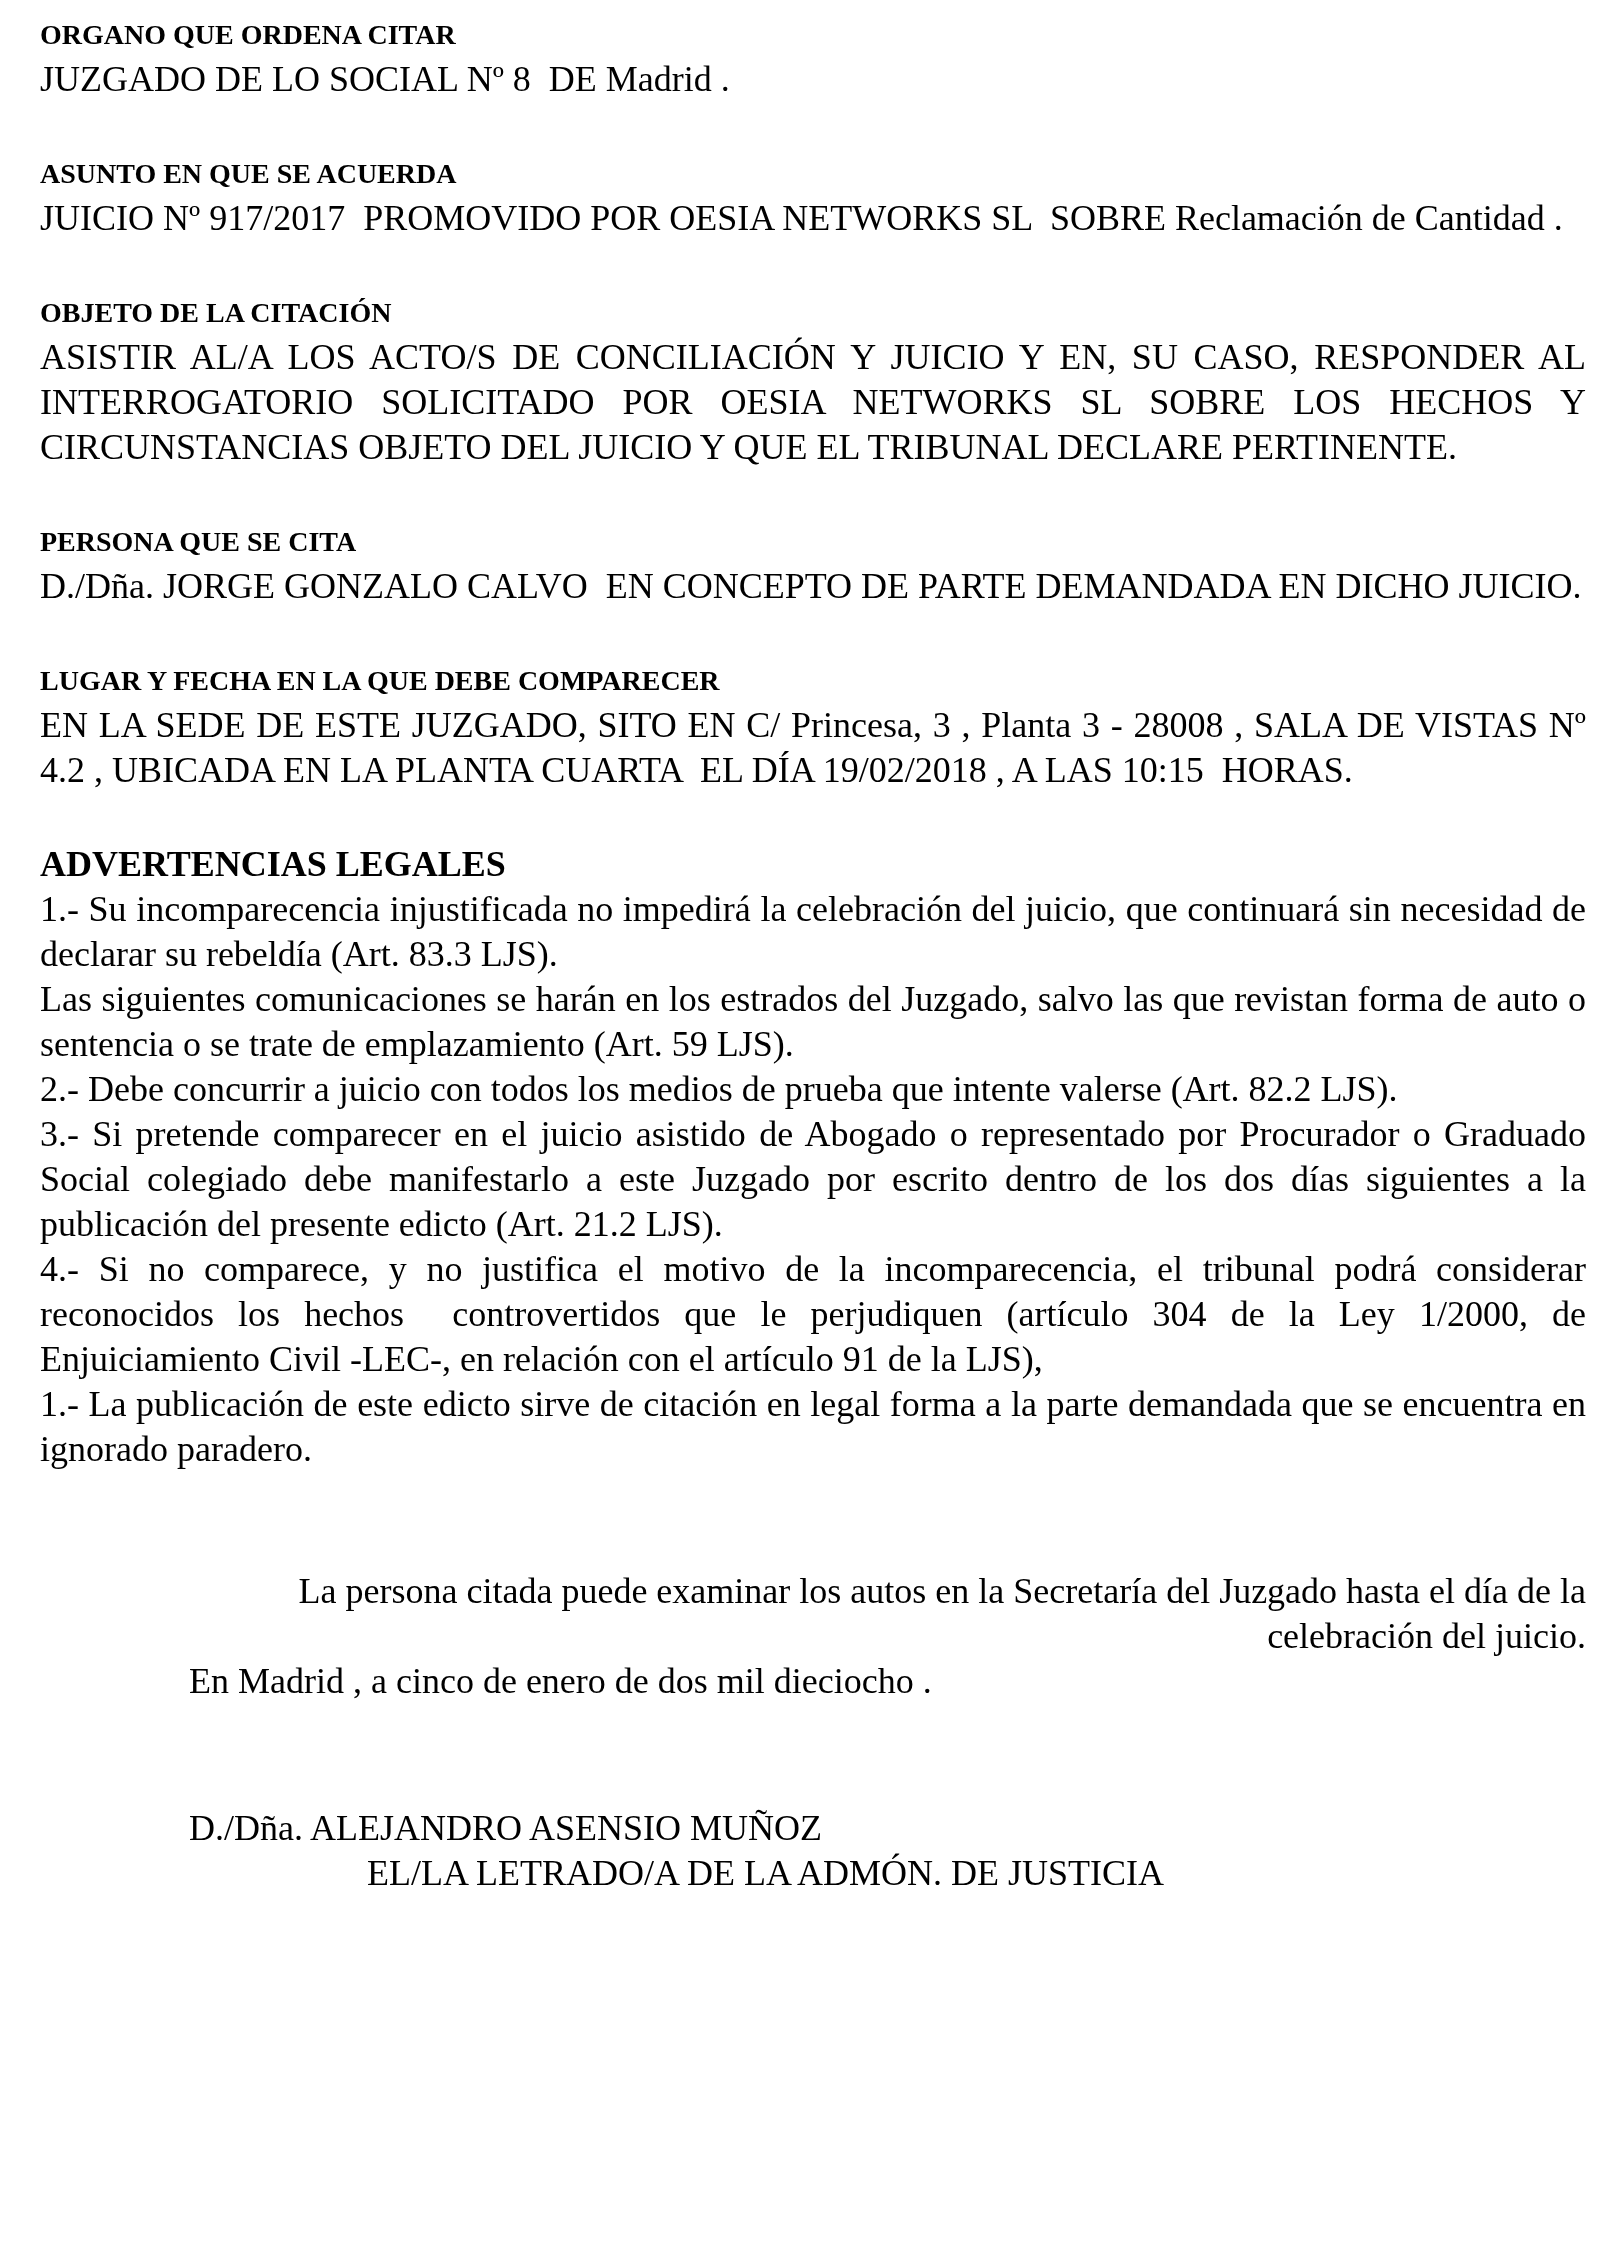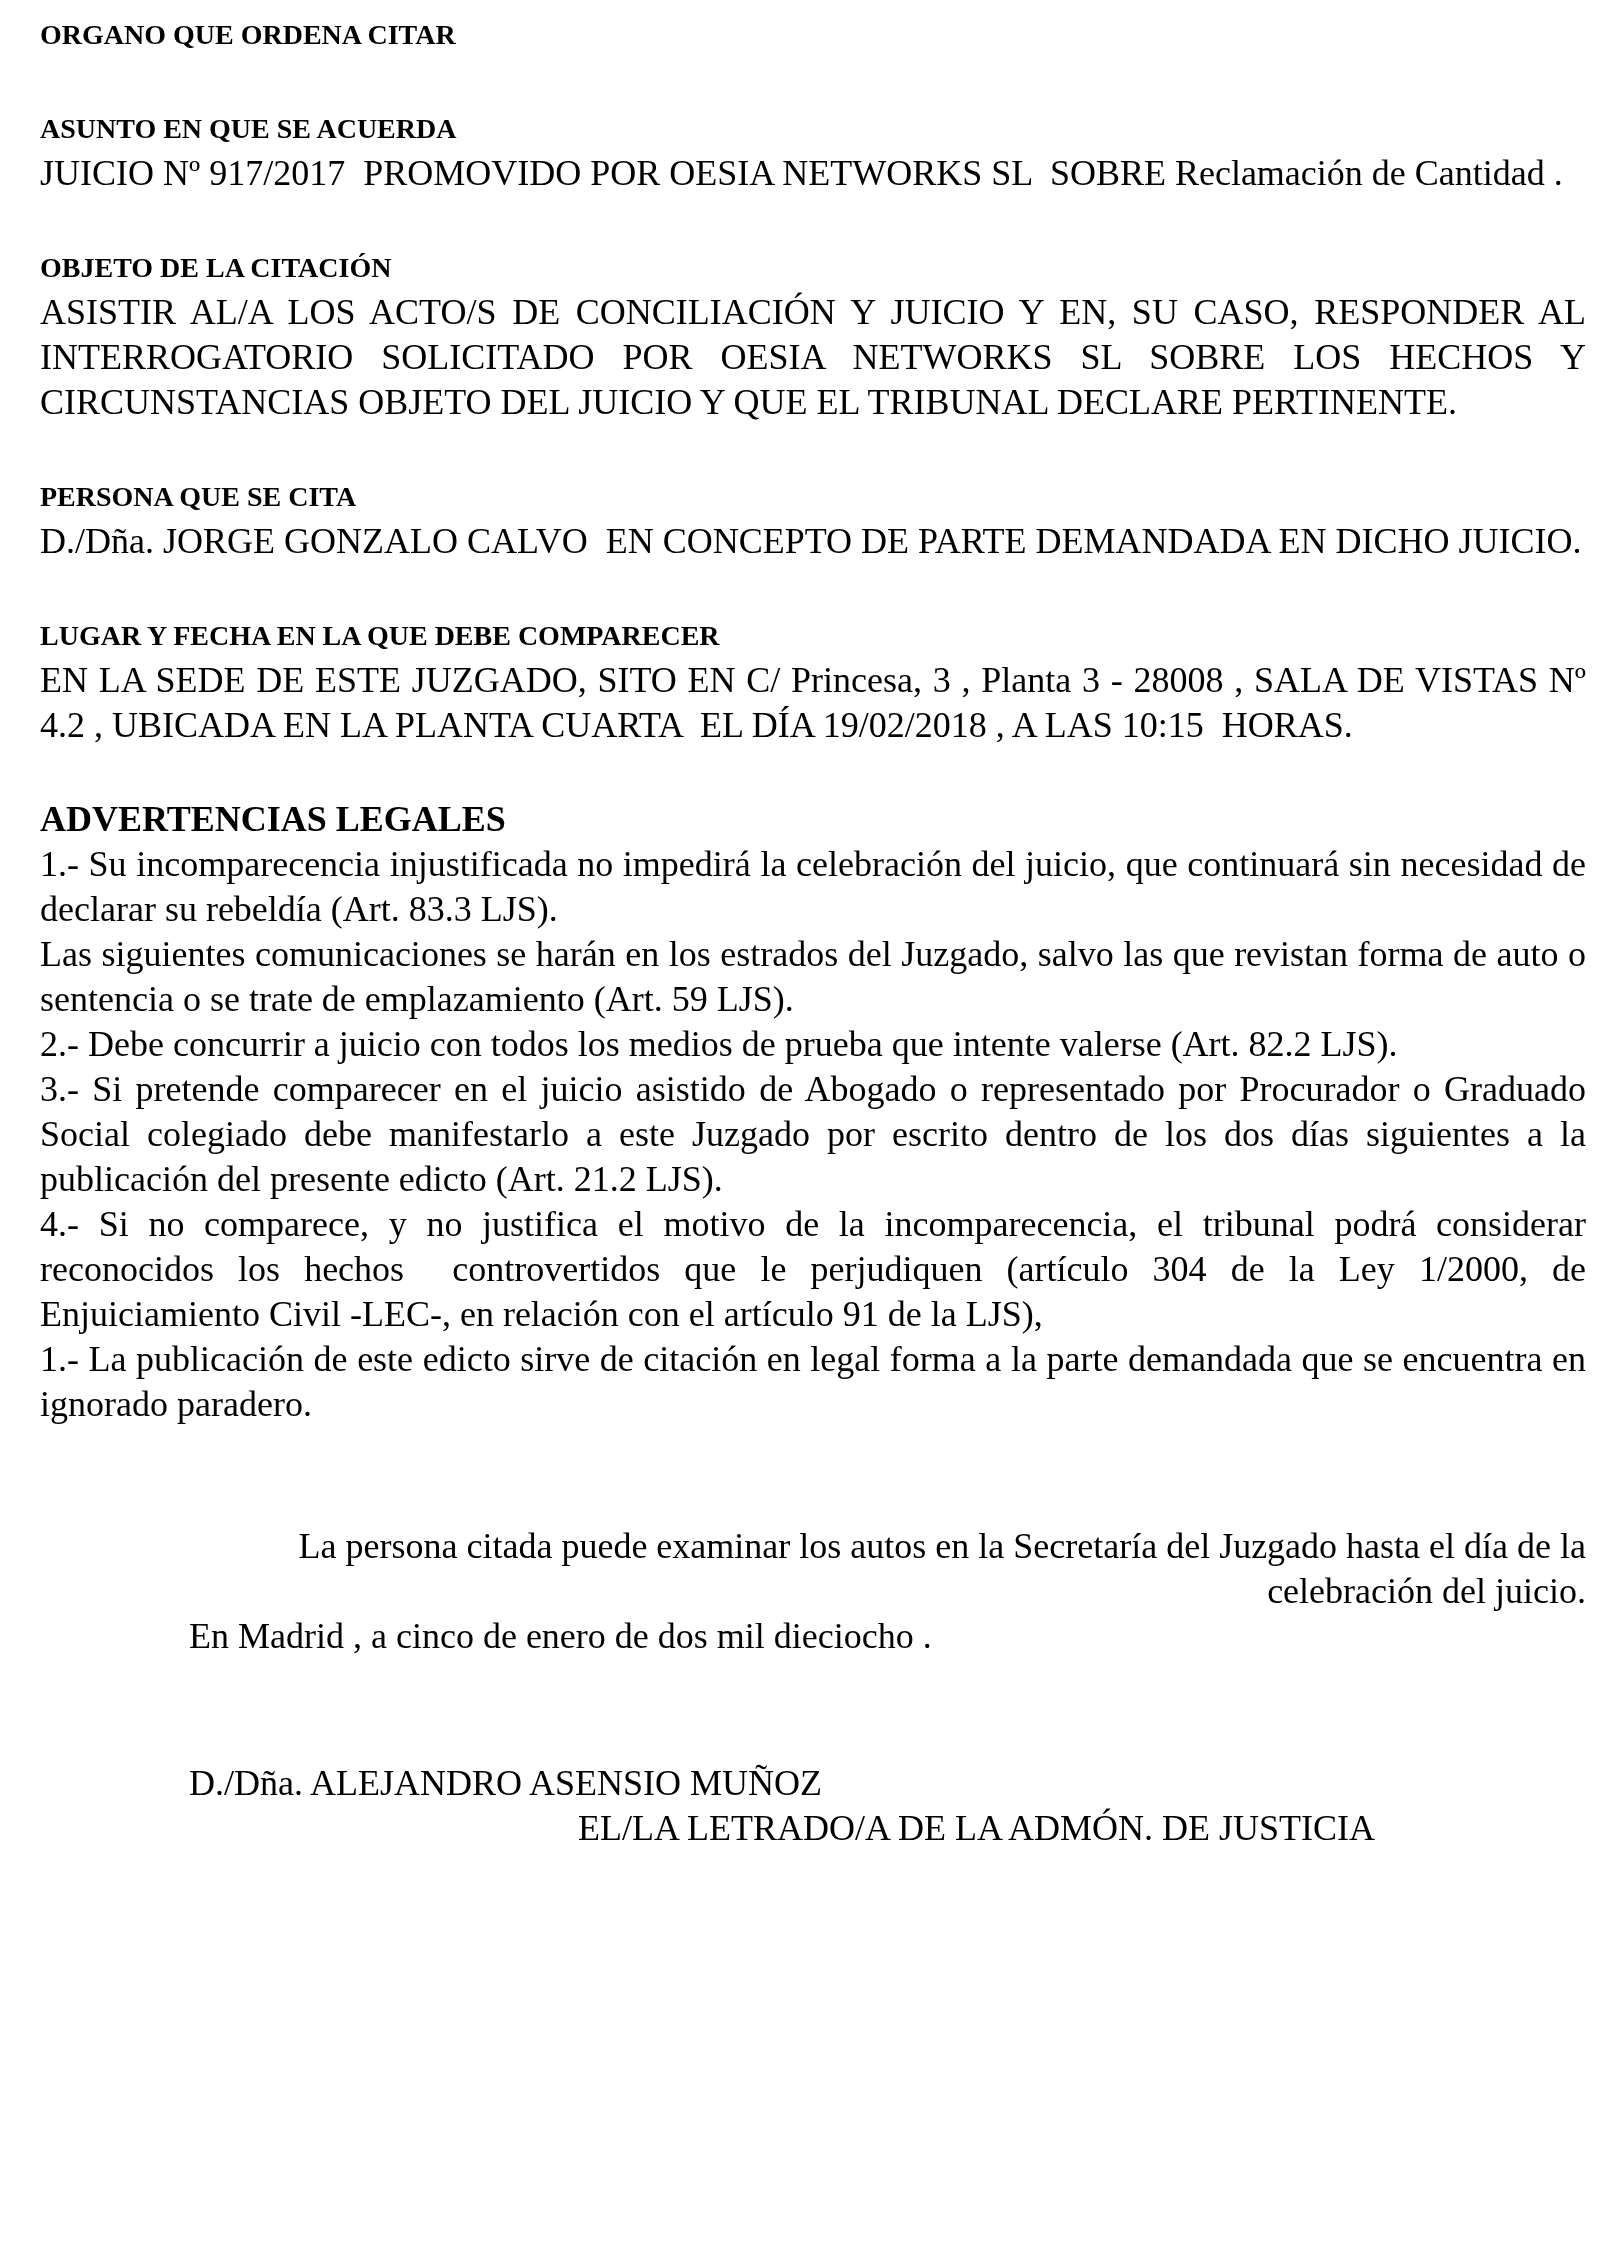--- a/index.html
+++ b/index.html
@@ -47,30 +47,31 @@
     text-indent: 149px;
     text-align: left;
   }
   .signature-block { margin-top: 102px; }
   .signature-name {
     margin-left: 149px;
     text-align: left;
   }
   .signature-title {
     margin-left: 327px;
-    text-align: center;
+    text-align: left;
   }
 </style>
 </head>
 <body>
 
 <main>
 
   <section>
     <h2>ORGANO QUE ORDENA CITAR</h2>
+    <p>JUZGADO DE LO SOCIAL Nº 8  DE Madrid .</p>
   </section>
 
   <section>
     <h2>ASUNTO EN QUE SE ACUERDA</h2>
     <p>JUICIO Nº 917/2017  PROMOVIDO POR OESIA NETWORKS SL  SOBRE Reclamación de Cantidad .</p>
   </section>
 
   <section>
     <h2>OBJETO DE LA CITACIÓN</h2>
     <p>ASISTIR AL/A LOS ACTO/S DE CONCILIACIÓN Y JUICIO Y EN, SU CASO, RESPONDER AL INTERROGATORIO SOLICITADO POR OESIA NETWORKS SL SOBRE LOS HECHOS Y CIRCUNSTANCIAS OBJETO DEL JUICIO Y QUE EL TRIBUNAL DECLARE PERTINENTE.</p>

